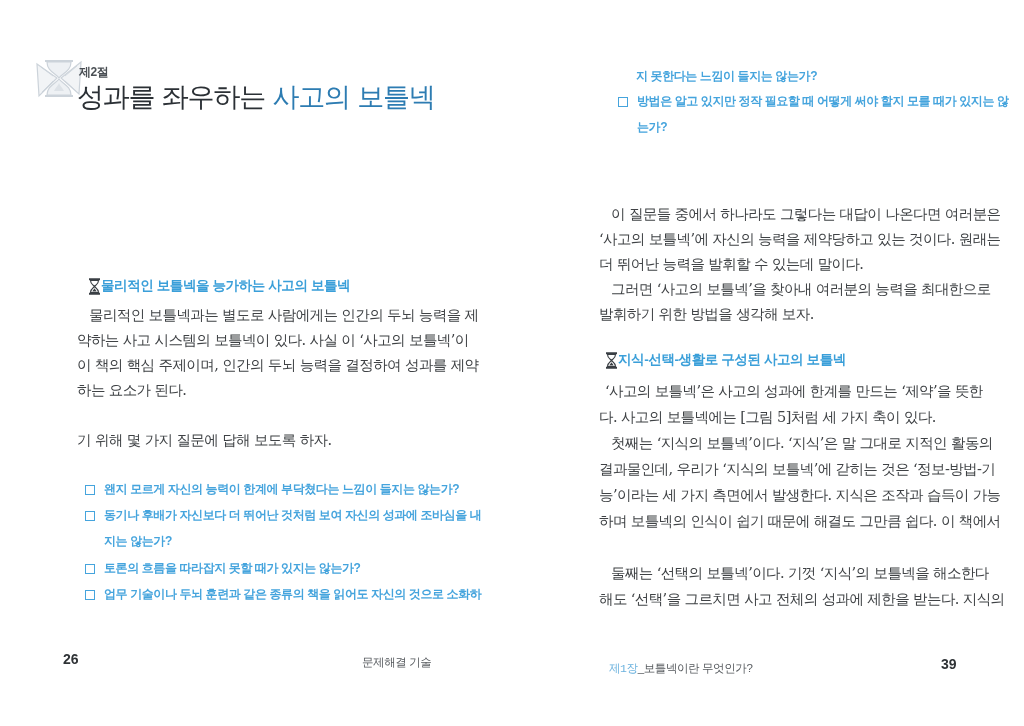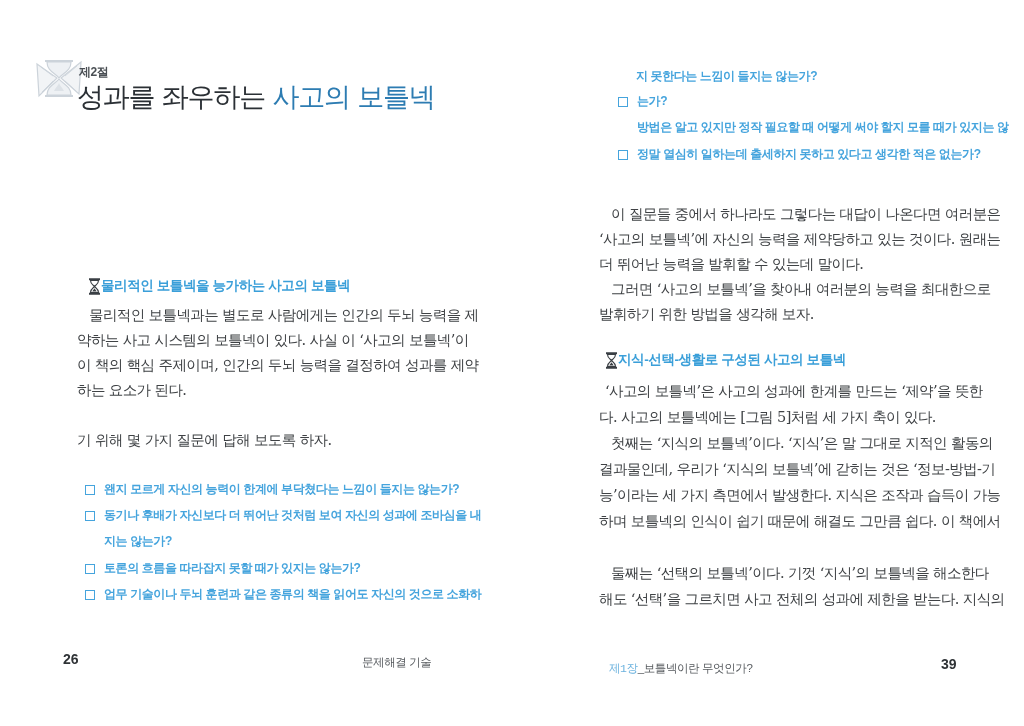--- a/index.html
+++ b/index.html
@@ -128,29 +128,23 @@
   </div>
 
   <div class="abs footer-num" style="left:63px;top:651px">26</div>
   <div class="abs footer-txt" style="left:362px;top:655px">문제해결 기술</div>
 
   <div class="abs cont-line" style="left:636px;top:68px">지 못한다는 느낌이 들지는 않는가?</div>
 
   <div class="abs bullet" style="left:618px;top:94px">
     <span class="cbx"></span>
     <div class="bl-lines">
+      <div>방법은 알고 있지만 정작 필요할 때 어떻게 써야 할지 모를 때가 있지는 않</div>
       <div>는가?</div>
-      <div>방법은 알고 있지만 정작 필요할 때 어떻게 써야 할지 모를 때가 있지는 않</div>
     </div>
-  </div>
-  <div class="abs bullet" style="left:618px;top:147px">
-    <span class="cbx"></span>
-    <div class="bl-lines">
-        <div>정말 열심히 일하는데 출세하지 못하고 있다고 생각한 적은 없는가?</div>
-      </div>
   </div>
 
   <div class="abs body-line indent" style="left:599px;top:205px">이 질문들 중에서 하나라도 그렇다는 대답이 나온다면 여러분은</div>
   <div class="abs body-line" style="left:599px;top:230px">‘사고의 보틀넥’에 자신의 능력을 제약당하고 있는 것이다. 원래는</div>
   <div class="abs body-line" style="left:599px;top:255px">더 뛰어난 능력을 발휘할 수 있는데 말이다.</div>
   <div class="abs body-line indent" style="left:599px;top:280px">그러면 ‘사고의 보틀넥’을 찾아내 여러분의 능력을 최대한으로</div>
   <div class="abs body-line" style="left:599px;top:305px">발휘하기 위한 방법을 생각해 보자.</div>
 
   <div class="abs sec-head" style="left:605px;top:351px">
     <svg width="13" height="17" viewBox="0 0 13 17">

